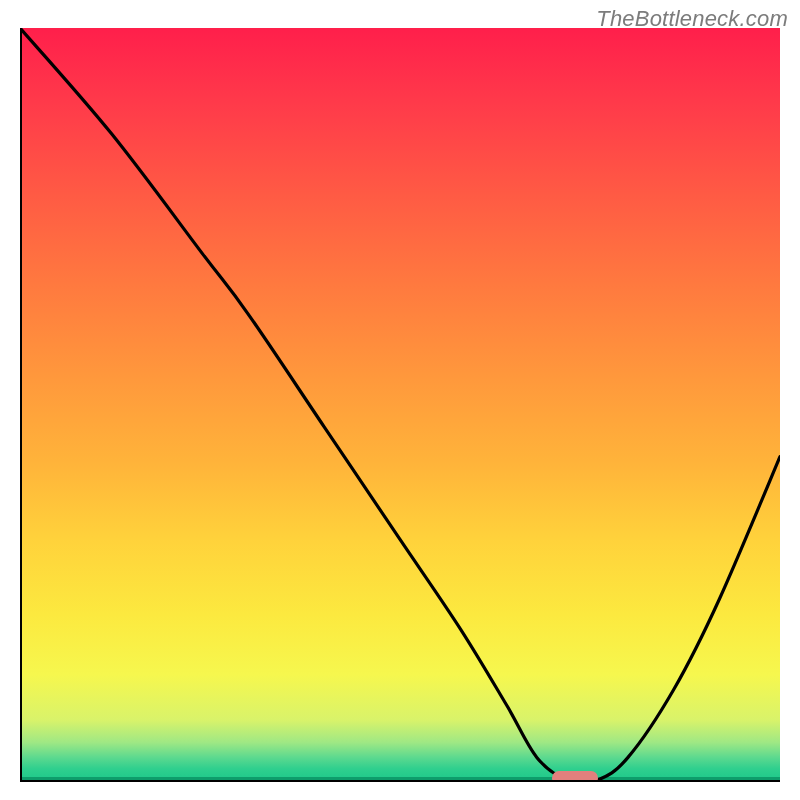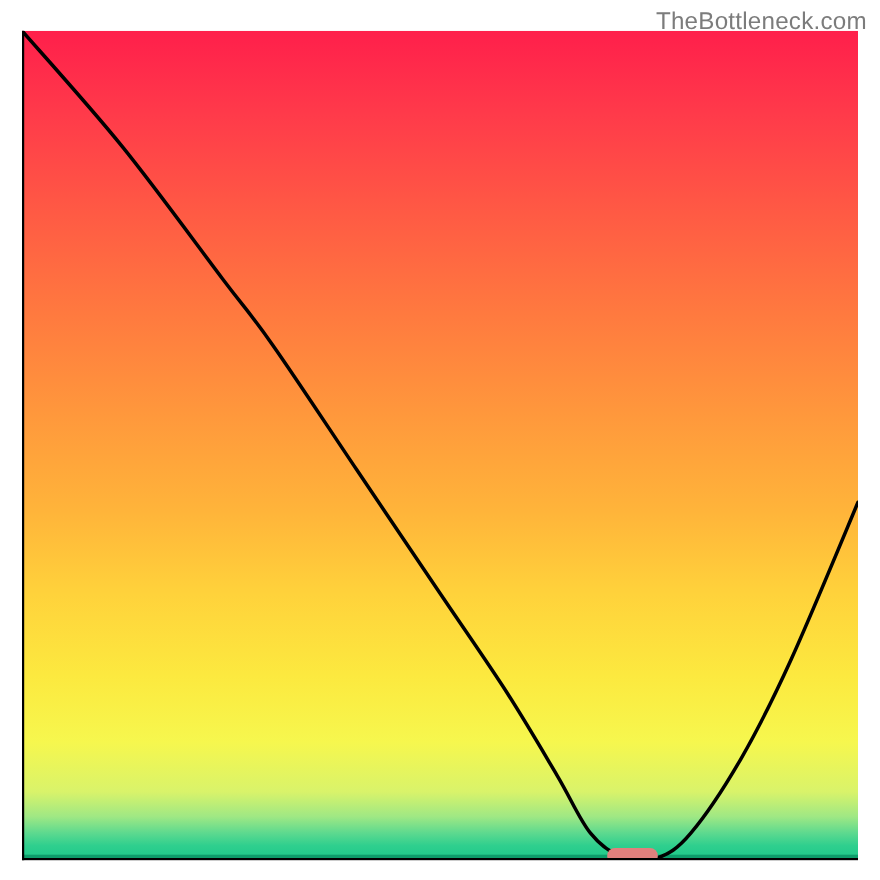--- a/index.html
+++ b/index.html
@@ -8,20 +8,21 @@
     width: 800px;
     height: 800px;
     background: #ffffff;
     font-family: Arial, Helvetica, sans-serif;
     overflow: hidden;
   }
   .container {
     position: relative;
     width: 800px;
     height: 800px;
+    font-style: italic;
   }
   .watermark {
     position: absolute;
     top: 6px;
     right: 12px;
     font-size: 22px;
     color: #7c7c7c;
     font-weight: 500;
     letter-spacing: 0.2px;
     z-index: 10;

